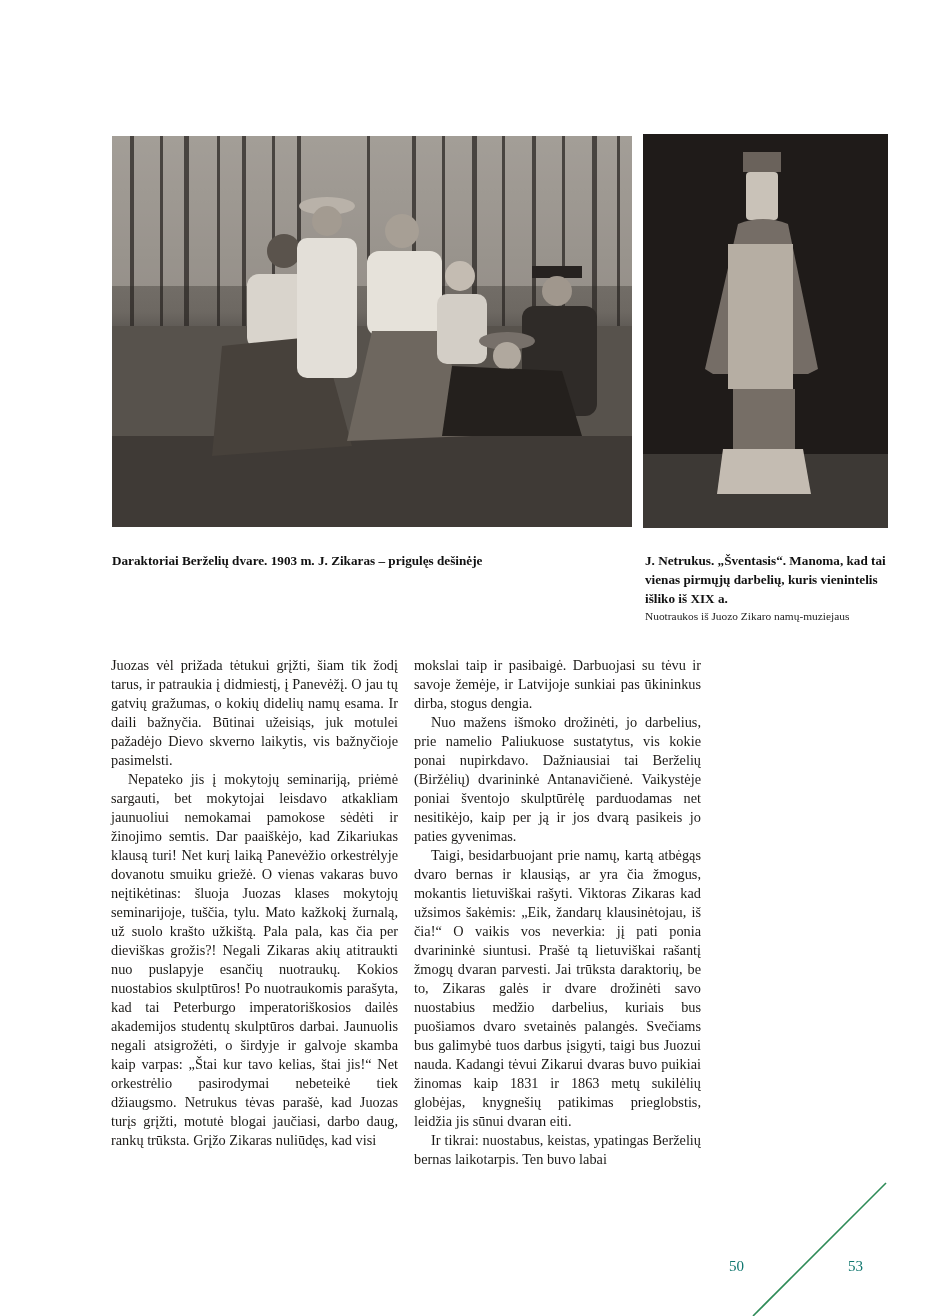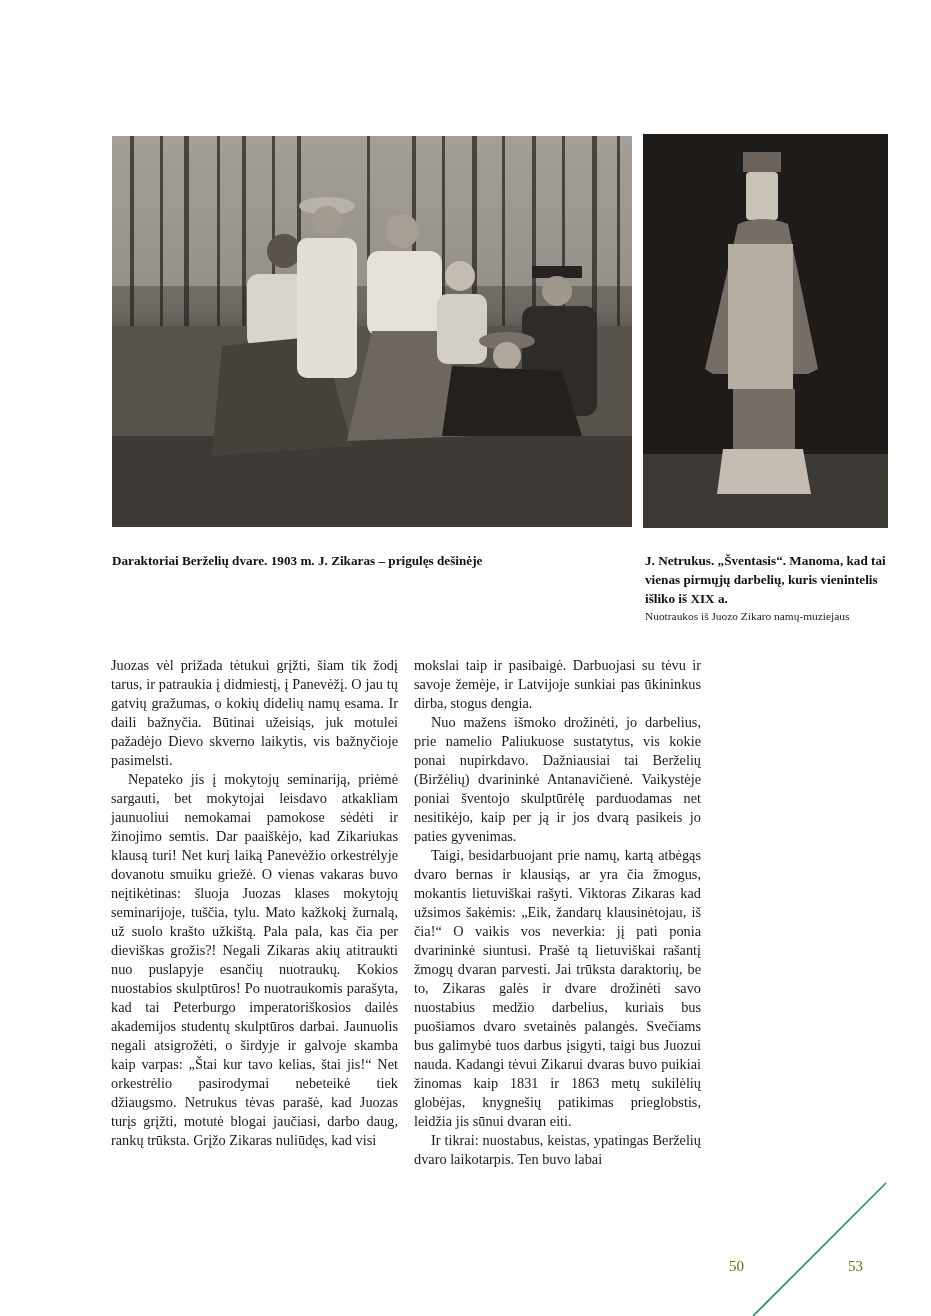--- a/index.html
+++ b/index.html
@@ -26,21 +26,21 @@
   .col {
     position: absolute; top: 656px; width: 287px;
     font-size: 14.3px; line-height: 19px; text-align: justify;
   }
   #col-left { left: 111px; }
   #col-right { left: 414px; }
   .col p { margin: 0; text-indent: 17px; hyphens: manual; }
   .col p.first { text-indent: 0; }
 
   .page-num {
-    position: absolute; top: 1258px; font-size: 15px; color: #4d7c0f;
+    position: absolute; top: 1258px; font-size: 15px; color: #0f766e;
     font-family: "Liberation Serif", serif;
   }
   #page-left { left: 729px; }
   #page-right { left: 848px; text-align: center; }
   #diag-line { position: absolute; left: 740px; top: 1175px; width: 160px; height: 141px; }
 </style>
 </head>
 <body>
 
 <div class="photo" id="photo-group">
@@ -119,20 +119,20 @@
 
 <div class="col" id="col-left">
   <p class="first">Juozas vėl prižada tėtukui grįžti, šiam tik žodį tarus, ir patraukia į didmiestį, į Panevėžį. O jau tų gatvių gražumas, o kokių didelių namų esama. Ir daili bažnyčia. Būtinai užeisiąs, juk motulei pažadėjo Dievo skverno laikytis, vis bažnyčioje pasimelsti.</p>
   <p>Nepateko jis į mokytojų seminariją, priėmė sargauti, bet mokytojai leisdavo atkakliam jaunuoliui nemokamai pamokose sėdėti ir žinojimo semtis. Dar paaiškėjo, kad Zikariukas klausą turi! Net kurį laiką Panevėžio orkestrėlyje dovanotu smuiku griežė. O vienas vakaras buvo neįtikėtinas: šluoja Juozas klases mokytojų seminarijoje, tuščia, tylu. Mato kažkokį žurnalą, už suolo krašto užkištą. Pala pala, kas čia per dieviškas grožis?! Negali Zikaras akių atitraukti nuo puslapyje esančių nuotraukų. Kokios nuostabios skulptūros! Po nuotraukomis parašyta, kad tai Peterburgo imperatoriškosios dailės akademijos studentų skulptūros darbai. Jaunuolis negali atsigrožėti, o širdyje ir galvoje skamba kaip varpas: „Štai kur tavo kelias, štai jis!“ Net orkestrėlio pasirodymai nebeteikė tiek džiaugsmo. Netrukus tėvas parašė, kad Juozas turįs grįžti, motutė blogai jaučiasi, darbo daug, rankų trūksta. Grįžo Zikaras nuliūdęs, kad visi</p>
 </div>
 
 <div class="col" id="col-right">
   <p class="first">mokslai taip ir pasibaigė. Darbuojasi su tėvu ir savoje žemėje, ir Latvijoje sunkiai pas ūkininkus dirba, stogus dengia.</p>
   <p>Nuo mažens išmoko drožinėti, jo darbelius, prie namelio Paliukuose sustatytus, vis kokie ponai nupirkdavo. Dažniausiai tai Berželių (Biržėlių) dvarininkė Antanavičienė. Vaikystėje poniai šventojo skulptūrėlę parduodamas net nesitikėjo, kaip per ją ir jos dvarą pasikeis jo paties gyvenimas.</p>
   <p>Taigi, besidarbuojant prie namų, kartą atbėgąs dvaro bernas ir klausiąs, ar yra čia žmogus, mokantis lietuviškai rašyti. Viktoras Zikaras kad užsimos šakėmis: „Eik, žandarų klausinėtojau, iš čia!“ O vaikis vos neverkia: jį pati ponia dvarininkė siuntusi. Prašė tą lietuviškai rašantį žmogų dvaran parvesti. Jai trūksta daraktorių, be to, Zikaras galės ir dvare drožinėti savo nuostabius medžio darbelius, kuriais bus puošiamos dvaro svetainės palangės. Svečiams bus galimybė tuos darbus įsigyti, taigi bus Juozui nauda. Kadangi tėvui Zikarui dvaras buvo puikiai žinomas kaip 1831 ir 1863 metų sukilėlių globėjas, knygnešių patikimas prieglobstis, leidžia jis sūnui dvaran eiti.</p>
-  <p>Ir tikrai: nuostabus, keistas, ypatingas Berželių dvaro laikotarpis. Ten buvo labai</p>
+  <p>Ir tikrai: nuostabus, keistas, ypatingas Berželių bernas laikotarpis. Ten buvo labai</p>
 </div>
 
 <div class="page-num" id="page-left">50</div>
 <div class="page-num" id="page-right">53</div>
 <svg id="diag-line" viewBox="0 0 160 141">
   <line x1="146" y1="8" x2="13" y2="141" stroke="#2e8b57" stroke-width="1.6"></line>
 </svg>
 
 </body></html>

